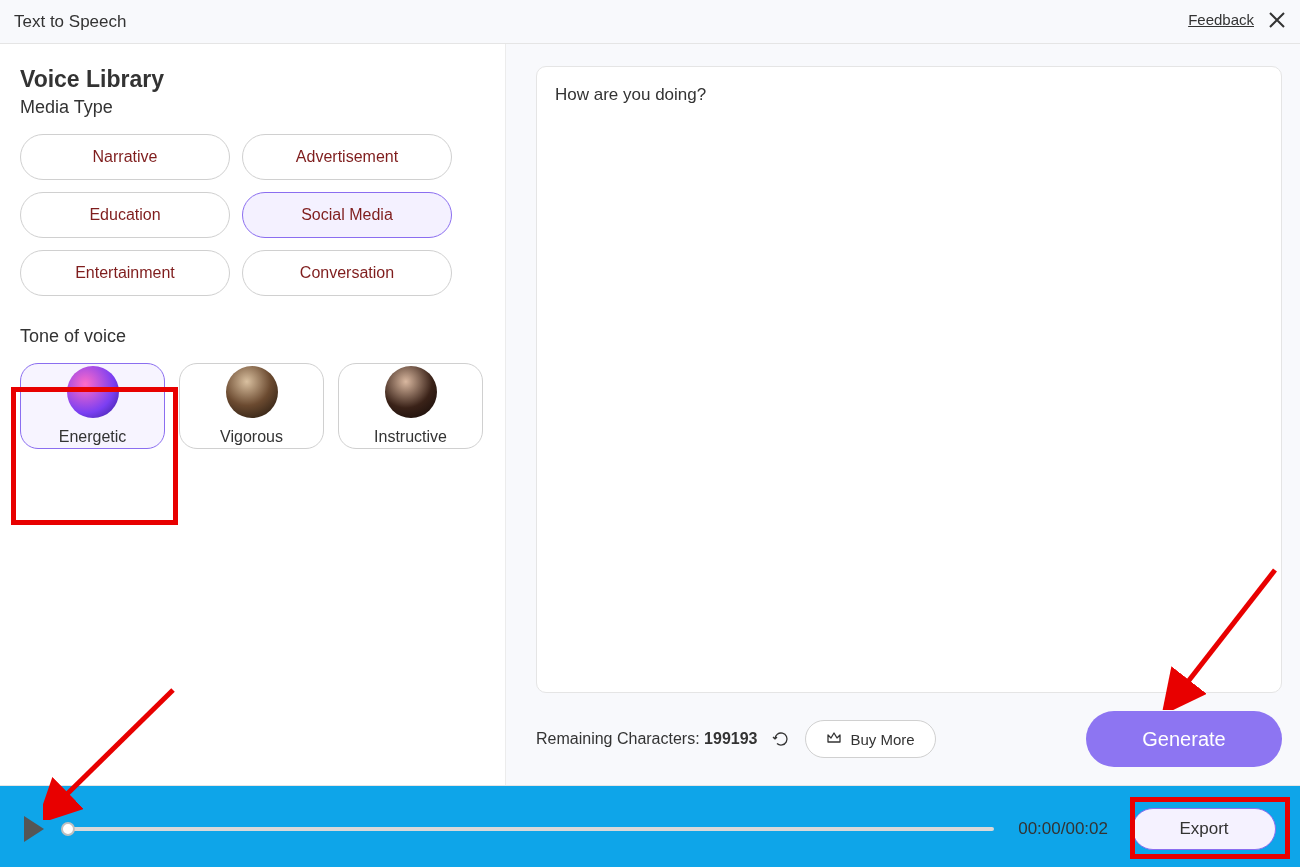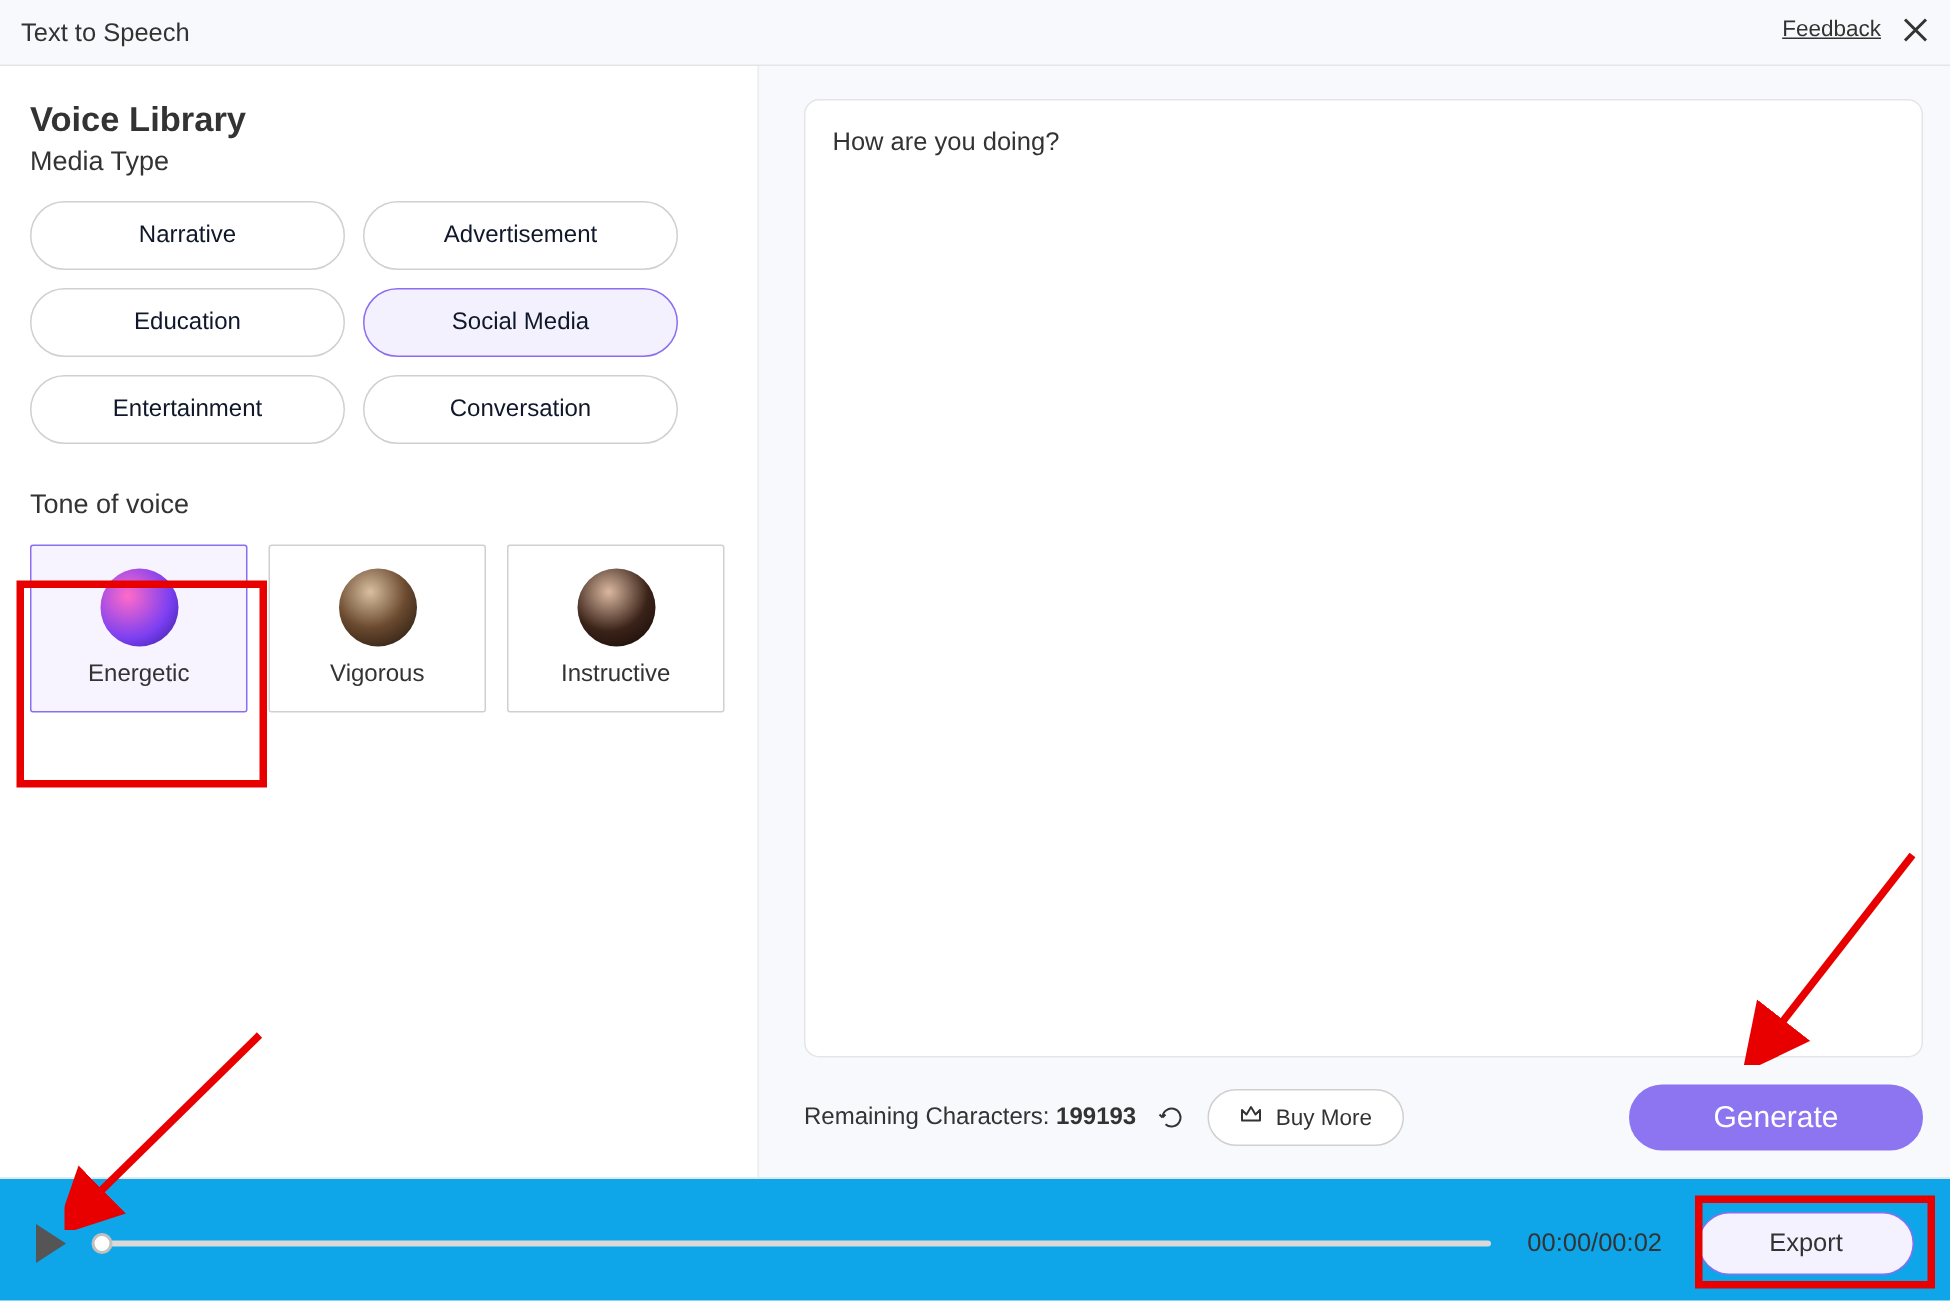--- a/index.html
+++ b/index.html
@@ -11,46 +11,46 @@
     .feedback-link { font-size: 15px; color: #333; text-decoration: underline; }
     .close-btn { font-size: 22px; color: #333; cursor: pointer; line-height: 1; }
     
     .main { display: flex; height: calc(100% - 44px - 82px); }
     
     .left-panel { width: 505px; padding: 22px 20px; background: #fff; }
     .voice-library-title { font-size: 23px; font-weight: 600; color: #333; margin-bottom: 4px; }
     .section-label { font-size: 18px; color: #333; margin-bottom: 16px; }
     
     .pill-grid { display: flex; flex-wrap: wrap; gap: 12px; margin-bottom: 30px; }
-    .pill { width: 210px; height: 46px; border-radius: 23px; border: 1px solid #d0d0d0; background: #fff; display: flex; align-items: center; justify-content: center; font-size: 16px; color: #0f172a; cursor: pointer; }
+    .pill { width: 210px; height: 46px; border-radius: 23px; border: 1px solid #d0d0d0; background: #fff; display: flex; align-items: center; justify-content: center; font-size: 16px; color: #7f1d1d; cursor: pointer; }
     .pill.selected { border: 1.5px solid #8b6ef0; background: #f4f1ff; }
     
     .voice-cards { display: flex; gap: 14px; }
-    .voice-card { width: 145px; height: 112px; border: 1px solid #d0d0d0; border-radius: 2px; display: flex; flex-direction: column; align-items: center; justify-content: center; gap: 10px; cursor: pointer; }
+    .voice-card { width: 145px; height: 86px; border: 1px solid #d0d0d0; border-radius: 18px; display: flex; flex-direction: column; align-items: center; justify-content: center; gap: 10px; cursor: pointer; }
     .voice-card.selected { border: 1.5px solid #8b6ef0; background: #f7f4ff; }
     .voice-avatar { width: 52px; height: 52px; border-radius: 50%; }
     .avatar1 { background: radial-gradient(circle at 35% 35%, #ff6bc8, #7b3ff2 60%, #2e1a8f); }
     .avatar2 { background: radial-gradient(circle at 40% 30%, #d9c0a0, #6b4a30 50%, #1a120a); }
     .avatar3 { background: radial-gradient(circle at 40% 30%, #d9b8a0, #3a2218 55%, #100806); }
     .voice-card-label { font-size: 16px; color: #333; }
     
     .highlight-box-1 { position: absolute; top: 387px; left: 11px; width: 167px; height: 138px; border: 5px solid #e80000; pointer-events: none; z-index: 10; }
     
     .right-panel { flex: 1; padding: 22px 18px 18px 30px; background: #f8f9fc; border-left: 1px solid #ececec; display: flex; flex-direction: column; }
     .enter-text-title { font-size: 22px; font-weight: 500; color: #333; margin-bottom: 22px; }
     .text-input-area { flex: 1; background: #fff; border: 1px solid #e5e5e5; border-radius: 10px; padding: 18px; font-size: 17px; color: #333; resize: none; outline: none; font-family: inherit; }
     .char-count { text-align: right; font-size: 14px; color: #777; margin-top: 6px; margin-right: 6px; }
     
     .bottom-row { display: flex; align-items: center; justify-content: space-between; margin-top: 18px; }
     .remaining-group { display: flex; align-items: center; gap: 14px; }
     .remaining-label { font-size: 16px; color: #333; }
     .remaining-value { font-weight: 700; }
     .refresh-icon { width: 20px; height: 20px; display: inline-flex; align-items: center; justify-content: center; cursor: pointer; }
     .buy-more-btn { height: 38px; padding: 0 20px; border-radius: 19px; border: 1px solid #d0d0d0; background: #fff; display: inline-flex; align-items: center; gap: 8px; font-size: 15px; color: #333; cursor: pointer; }
-    .generate-btn { width: 196px; height: 44px; border-radius: 28px; background: #8d75f2; color: #fff; border: none; font-size: 20px; cursor: pointer; }
+    .generate-btn { width: 196px; height: 56px; border-radius: 28px; background: #8d75f2; color: #fff; border: none; font-size: 20px; cursor: pointer; }
     
     .player-bar { height: 86px; background: #0ea5e9; border-top: 1px solid #e5e5e5; display: flex; align-items: center; padding: 0 24px; gap: 24px; }
     .play-btn { width: 0; height: 0; border-left: 20px solid #555; border-top: 13px solid transparent; border-bottom: 13px solid transparent; cursor: pointer; }
     .progress-track { flex: 1; height: 4px; background: #d9d9d9; border-radius: 2px; position: relative; cursor: pointer; }
     .progress-thumb { position: absolute; top: 50%; left: 0; transform: translate(-50%, -50%); width: 14px; height: 14px; border-radius: 50%; background: #fff; border: 2px solid #c0c0c0; }
     .time-display { font-size: 17px; color: #333; }
     .export-btn { width: 144px; height: 42px; border-radius: 21px; border: 1.5px solid #8b6ef0; background: #f5f2ff; font-size: 17px; color: #333; cursor: pointer; }
     
     .highlight-box-2 { position: absolute; bottom: 8px; right: 10px; width: 160px; height: 62px; border: 5px solid #e80000; pointer-events: none; z-index: 10; }
     

